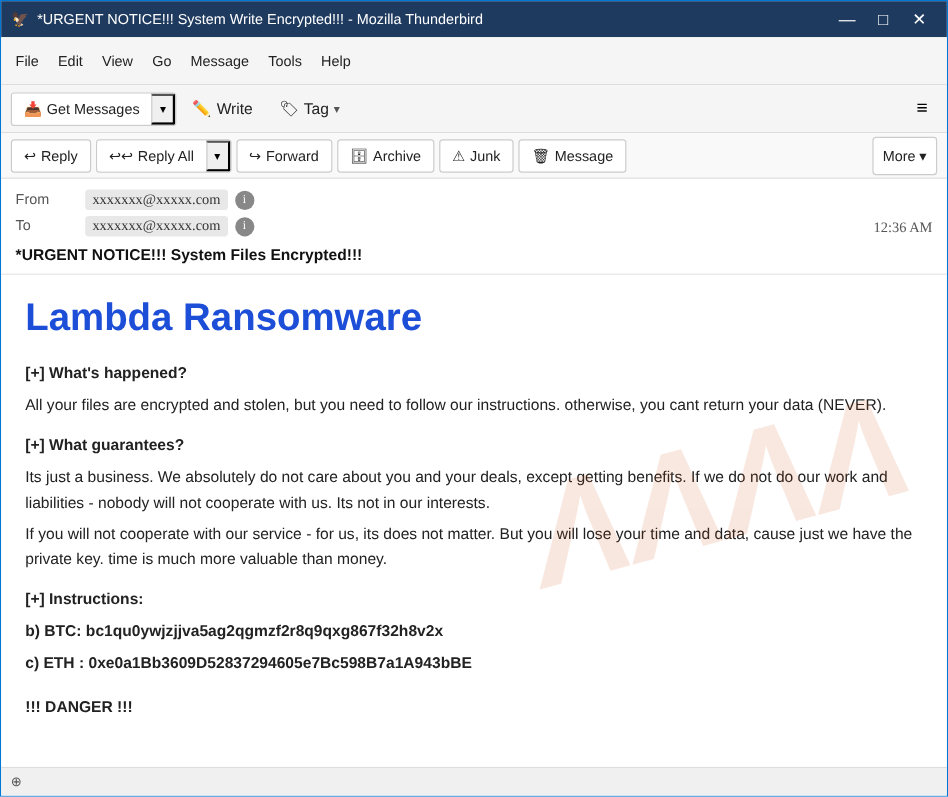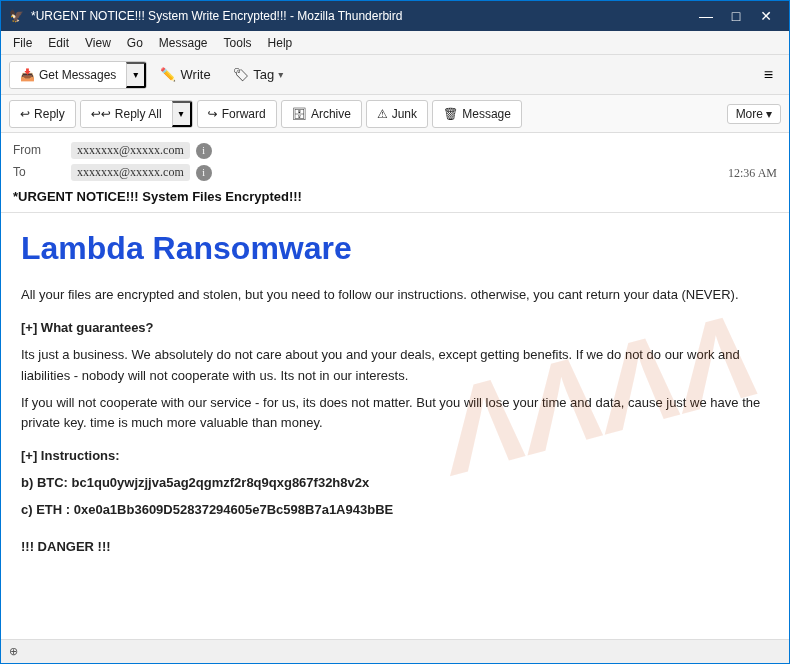--- a/index.html
+++ b/index.html
@@ -58,21 +58,21 @@
       cursor: pointer;
       display: flex;
       align-items: center;
       justify-content: center;
     }
 
     
     .menu-bar {
       background: #f5f5f5;
       border-bottom: 1px solid #ddd;
-      height: 24px;
+      height: 40px;
       display: flex;
       align-items: center;
       padding: 0 4px;
       flex-shrink: 0;
     }
     .menu-item {
       padding: 2px 8px;
       font-size: 12px;
       cursor: pointer;
       color: #222;
@@ -169,21 +169,21 @@
       display: flex;
       align-items: center;
       gap: 3px;
       padding: 4px 8px;
       background: #fff;
       border: 1px solid #ccc;
       border-radius: 3px;
       cursor: pointer;
       font-size: 12px;
       color: #222;
-      height: 20px;
+      height: 32px;
     }
 
     
     .email-headers {
       background: #fff;
       border-bottom: 1px solid #e0e0e0;
       padding: 6px 12px;
       flex-shrink: 0;
     }
     .header-row {
@@ -417,20 +417,21 @@
     </div>
   </div>
 
   <div class="email-body">
 
     <div class="watermark">ΛΛΛΛ</div>
 
     <div class="ransomware-title">Lambda Ransomware</div>
 
     <div class="section">
+      <p class="body-text"><b>[+] What's happened?</b></p>
       <p class="body-text">All your files are encrypted and stolen, but you need to follow our instructions. otherwise, you cant return your data (NEVER).</p>
     </div>
 
     <div class="section">
       <p class="body-text"><b>[+] What guarantees?</b></p>
       <p class="body-text">Its just a business. We absolutely do not care about you and your deals, except getting benefits. If we do not do our work and liabilities - nobody will not cooperate with us. Its not in our interests.</p>
       <p class="body-text">If you will not cooperate with our service - for us, its does not matter. But you will lose your time and data, cause just we have the private key. time is much more valuable than money.</p>
     </div>
 
     <div class="section">

